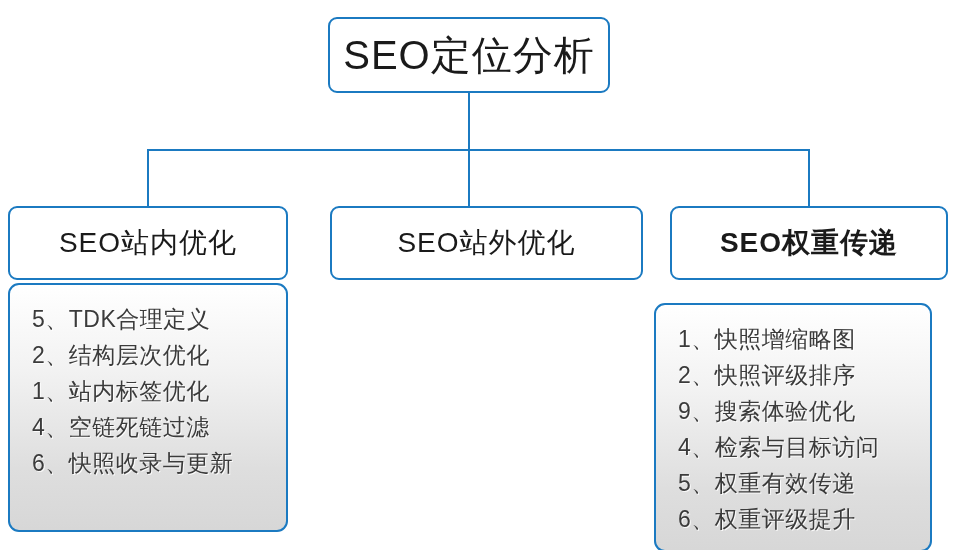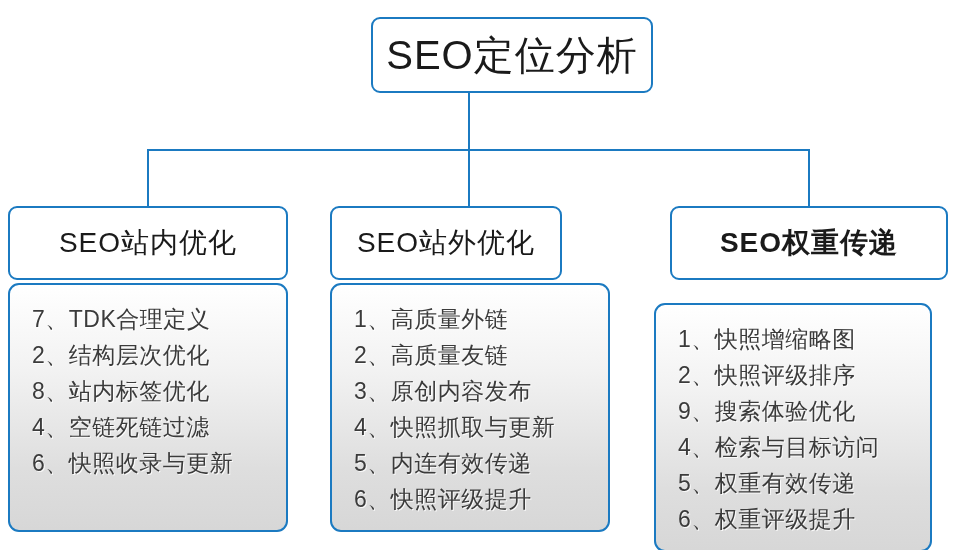--- a/index.html
+++ b/index.html
@@ -18,21 +18,21 @@
     position:absolute;
     box-sizing:border-box;
     background:#ffffff;
     border:2px solid #1b7ac1;
     border-radius:9px;
     display:flex;align-items:center;justify-content:center;
     color:#1a1a1a;
   }
   .root-node{
     left:328px;top:17px;width:282px;height:76px;
-    font-size:40px;letter-spacing:1px;margin-left:43px;
+    font-size:40px;letter-spacing:1px;
   }
   .col-header{
     top:206px;height:74px;
     font-size:28px;letter-spacing:1px;
   }
   .col-body{
     position:absolute;
     top:283px;height:249px;
     box-sizing:border-box;
     border:2px solid #1b7ac1;
@@ -62,37 +62,29 @@
   <div class="connector v" style="left:808px;top:149px;height:58px;"></div>
 
   <div class="node-box root-node">
     <span>SEO定位分析</span>
   </div>
 
   <div class="node-box col-header" style="left:8px;width:280px;">
     <span>SEO站内优化</span>
   </div>
   <div class="col-body" style="left:8px;width:280px;">
-    <div class="list-item">7、TDK合理定义</div>
+    <div class="list-item">5、TDK合理定义</div>
     <div class="list-item">2、结构层次优化</div>
-    <div class="list-item">8、站内标签优化</div>
+    <div class="list-item">1、站内标签优化</div>
     <div class="list-item">4、空链死链过滤</div>
     <div class="list-item">6、快照收录与更新</div>
   </div>
 
-  <div class="node-box col-header" style="left:330px;width:232px;">
+  <div class="node-box col-header" style="left:330px;width:313px;">
     <span>SEO站外优化</span>
-  </div>
-  <div class="col-body" style="left:330px;width:280px;">
-    <div class="list-item">1、高质量外链</div>
-    <div class="list-item">2、高质量友链</div>
-    <div class="list-item">3、原创内容发布</div>
-    <div class="list-item">4、快照抓取与更新</div>
-    <div class="list-item">5、内连有效传递</div>
-    <div class="list-item">6、快照评级提升</div>
   </div>
 
   <div class="node-box col-header" style="left:670px;width:278px;font-weight:bold;">
     <span>SEO权重传递</span>
   </div>
   <div class="col-body" style="left:654px;width:278px;margin-top:20px;">
     <div class="list-item">1、快照增缩略图</div>
     <div class="list-item">2、快照评级排序</div>
     <div class="list-item">9、搜索体验优化</div>
     <div class="list-item">4、检索与目标访问</div>

